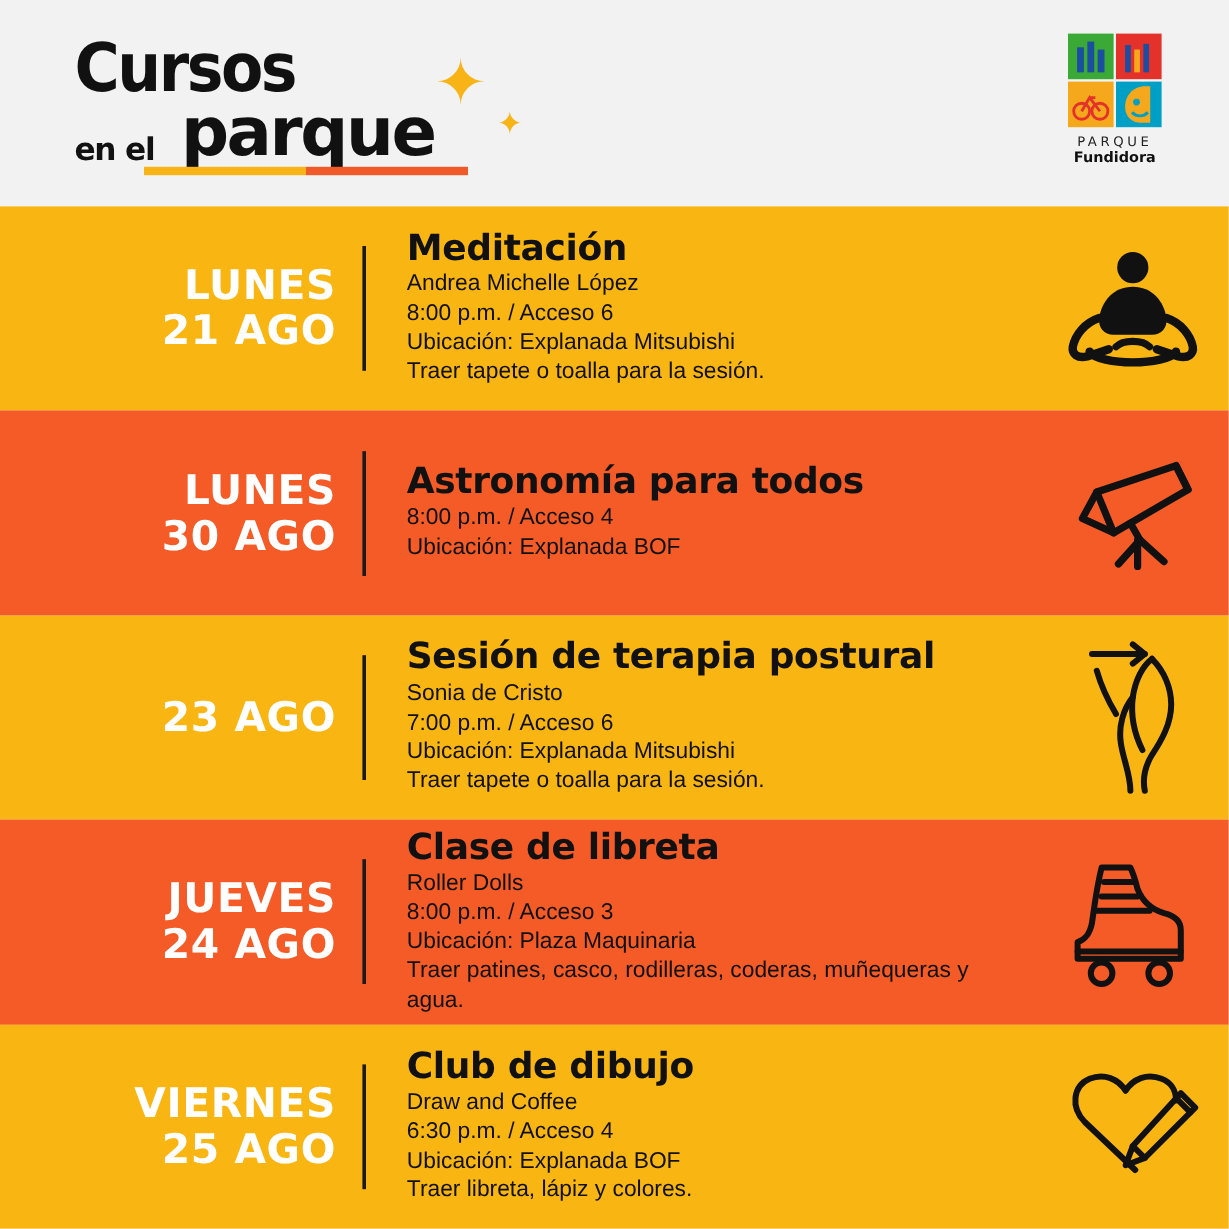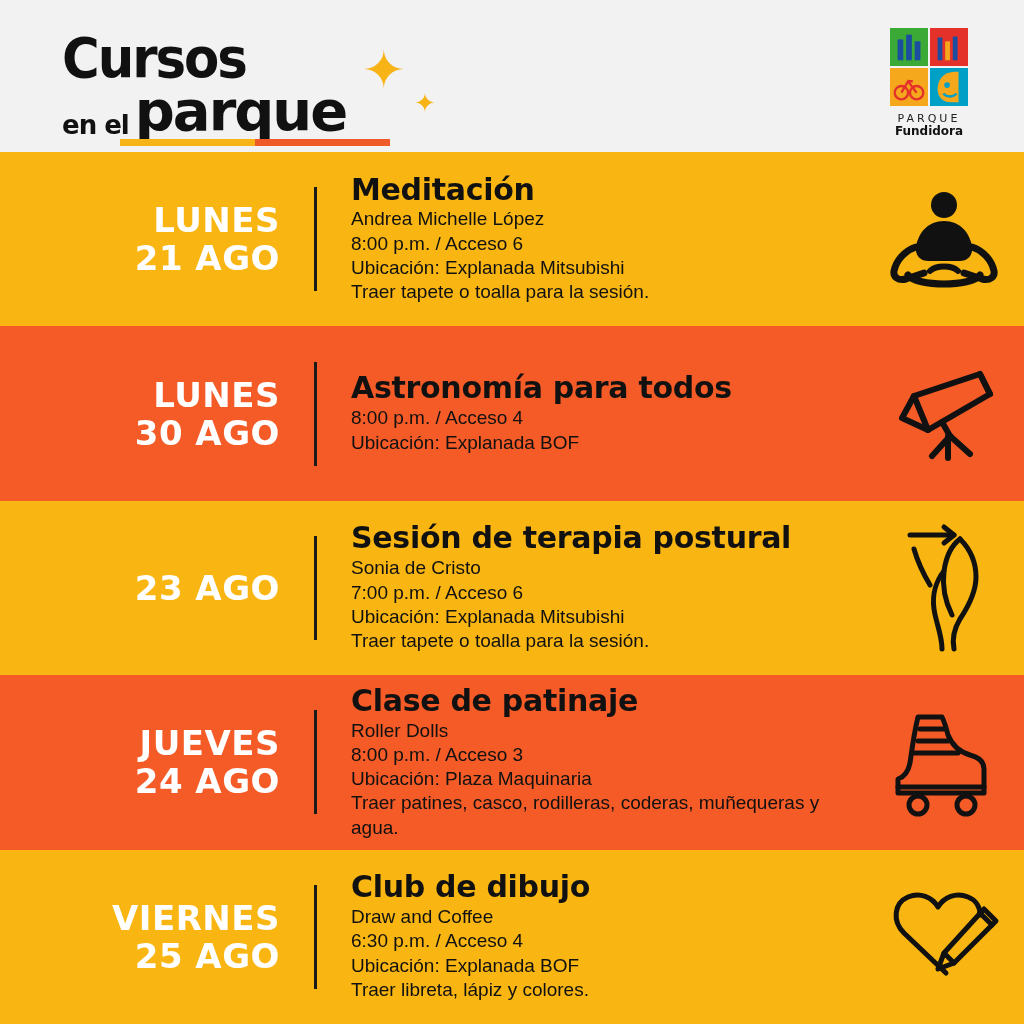--- a/index.html
+++ b/index.html
@@ -16,21 +16,21 @@
   .poster {
     width: 1024px;
     height: 1024px;
     position: relative;
     background: #f2f2f2;
     display: flex;
     flex-direction: column;
   }
   
   .header {
-    height: 152px;
+    height: 172px;
     background: #f2f2f2;
     position: relative;
     flex: 0 0 auto;
   }
   .logo-block {
     position: absolute;
     left: 62px;
     top: 32px;
     width: 330px;
   }
@@ -41,21 +41,21 @@
     letter-spacing: -2px;
     color: #111111;
     line-height: 0.92;
     font-stretch: condensed;
     transform: scaleX(1.02);
     transform-origin: left center;
   }
   .logo-line2 {
     display: flex;
     align-items: flex-end;
-    gap: 6px;
+    gap: 22px;
     margin-top: 2px;
   }
   .logo-en-el {
     font-family: "DejaVu Sans", sans-serif;
     font-weight: bold;
     font-size: 26px;
     line-height: 0.85;
     color: #111111;
     letter-spacing: -1px;
     text-align: right;
@@ -142,21 +142,21 @@
     position: relative;
     padding: 0;
   }
   .row.yellow { background: #f9b612; }
   .row.orange { background: #f45b27; }
 
   .day {
     width: 280px;
     flex: 0 0 280px;
     text-align: right;
-    padding-right: 34px;
+    padding-right: 22px;
     color: #ffffff;
     font-family: "DejaVu Sans", sans-serif;
     font-weight: bold;
     font-size: 34px;
     line-height: 1.12;
     letter-spacing: 0.5px;
   }
   .divider {
     width: 3px;
     background: #1a1a1a;
@@ -329,21 +329,21 @@
       </div>
     </div>
 
     <div class="row orange">
       <div class="day">
         <div>JUEVES</div>
         <div>24 AGO</div>
       </div>
       <div class="divider"></div>
       <div class="content">
-        <div class="course-title">Clase de patinaje</div>
+        <div class="course-title">Clase de libreta</div>
         <div class="detail">Roller Dolls</div>
         <div class="detail">8:00 p.m. / Acceso 3</div>
         <div class="detail">Ubicación: Plaza Maquinaria</div>
         <div class="detail">Traer patines, casco, rodilleras, coderas, muñequeras y agua.</div>
       </div>
       <div class="icon-wrap">
         <svg width="120" height="110" viewBox="0 0 120 110">
           <g fill="none" stroke="#111" stroke-width="5" stroke-linecap="round" stroke-linejoin="round">
             <path d="M34 10 C30 26 28 42 26 56 C24 66 20 70 14 72 L14 80 L100 80 L100 62 C100 54 94 50 86 48 C76 45 68 38 64 28 C62 20 60 14 58 10 Z"></path>
             <path d="M36 22 L60 22"></path>

